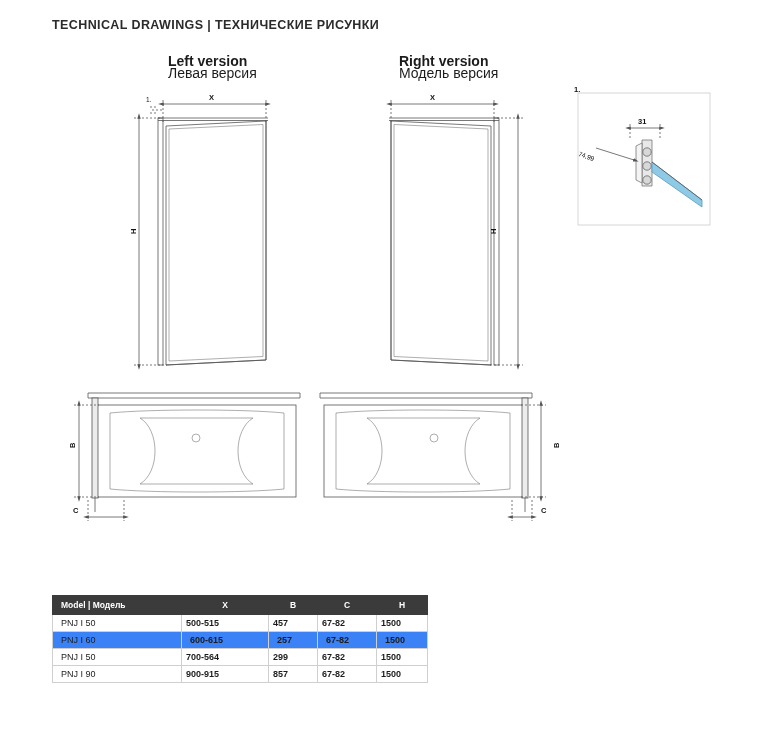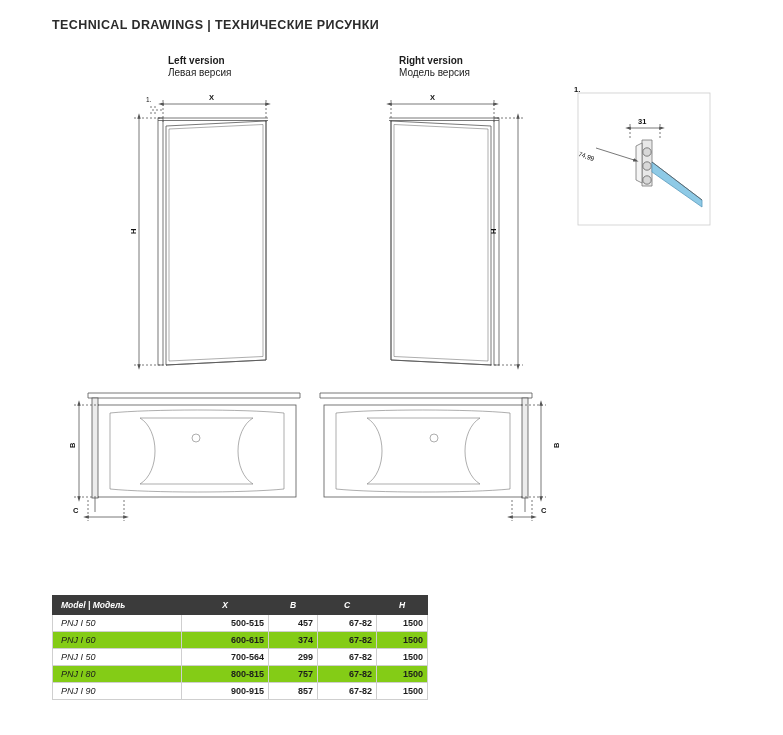--- a/index.html
+++ b/index.html
@@ -28,21 +28,21 @@
     font-size: 12.5px;
     font-weight: bold;
     letter-spacing: 0.4px;
     color: #2b2b2b;
     white-space: nowrap;
   }
   .title .sep { font-weight: bold; }
 
   .caption {
     position: absolute;
-    font-size: 10px;
+    font-size: 14px;
     font-weight: bold;
     line-height: 12px;
     color: #1c1c1c;
     white-space: nowrap;
   }
   .caption .l2 { font-weight: normal; }
 
   .svg-layer {
     position: absolute;
     left: 0; top: 0;
@@ -60,40 +60,38 @@
   }
   .spec-table th {
     background: #3b3b3b;
     color: #ffffff;
     font-size: 8.5px;
     font-weight: bold;
     padding: 4px 4px;
     border: 1px solid #3b3b3b;
     text-align: center;
     white-space: nowrap;
-    font-style: italic;
   }
   .spec-table th.model-col { text-align: left; padding-left: 8px; }
   .spec-table td {
     border: 1px solid #cfcfcf;
     padding: 3px 4px;
-    text-align: right;
+    text-align: left;
     font-size: 9px;
     color: #1c1c1c;
     white-space: nowrap;
     background: #ffffff;
   }
   .spec-table td.model-col {
     text-align: left;
     padding-left: 8px;
     font-weight: normal;
-    font-style: italic;
   }
   .spec-table td.bold { font-weight: bold; }
-  .spec-table tr.alt td { background: #84cc16; padding-left: 8px; }
+  .spec-table tr.alt td { background: #3b82f6; padding-left: 8px; }
 
   .dim-label {
     position: absolute;
     font-size: 7.5px;
     color: #111111;
     font-family: "Liberation Sans", sans-serif;
     white-space: nowrap;
   }
   .dim-label.bold { font-weight: bold; }
   .rot90 { transform: rotate(-90deg); transform-origin: left top; }
@@ -282,38 +280,31 @@
       <tr>
         <td class="model-col">PNJ I 50</td>
         <td class="bold">500-515</td>
         <td class="bold">457</td>
         <td class="bold">67-82</td>
         <td class="bold">1500</td>
       </tr>
       <tr class="alt">
         <td class="model-col">PNJ I 60</td>
         <td class="bold">600-615</td>
-        <td class="bold">374</td>
+        <td class="bold">257</td>
         <td class="bold">67-82</td>
         <td class="bold">1500</td>
       </tr>
       <tr>
         <td class="model-col">PNJ I 50</td>
         <td class="bold">700-564</td>
         <td class="bold">299</td>
         <td class="bold">67-82</td>
         <td class="bold">1500</td>
       </tr>
-      <tr class="alt">
-        <td class="model-col">PNJ I 80</td>
-        <td class="bold">800-815</td>
-        <td class="bold">757</td>
-        <td class="bold">67-82</td>
-        <td class="bold">1500</td>
-      </tr>
       <tr>
         <td class="model-col">PNJ I 90</td>
         <td class="bold">900-915</td>
         <td class="bold">857</td>
         <td class="bold">67-82</td>
         <td class="bold">1500</td>
       </tr>
     </tbody>
   </table>
 

